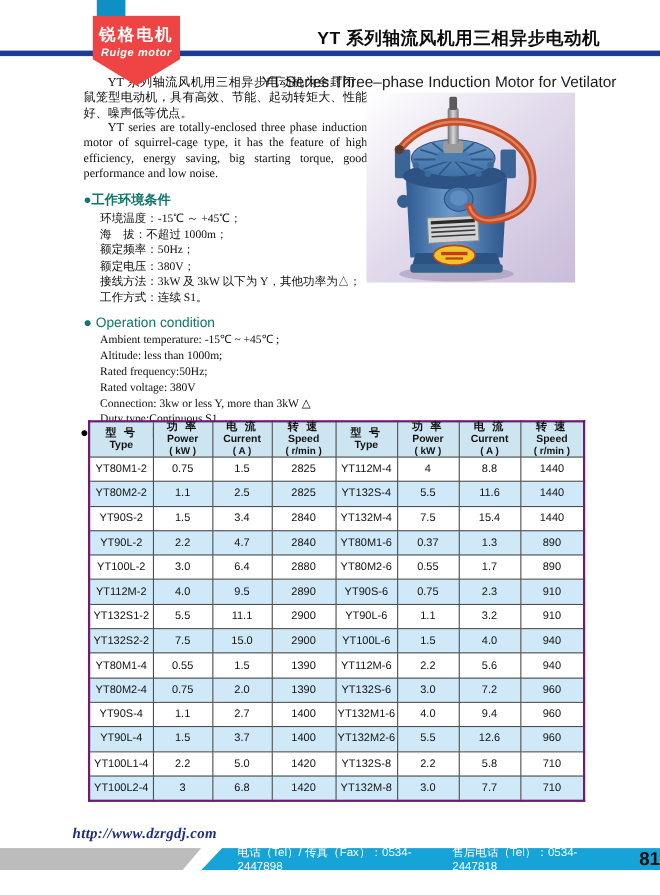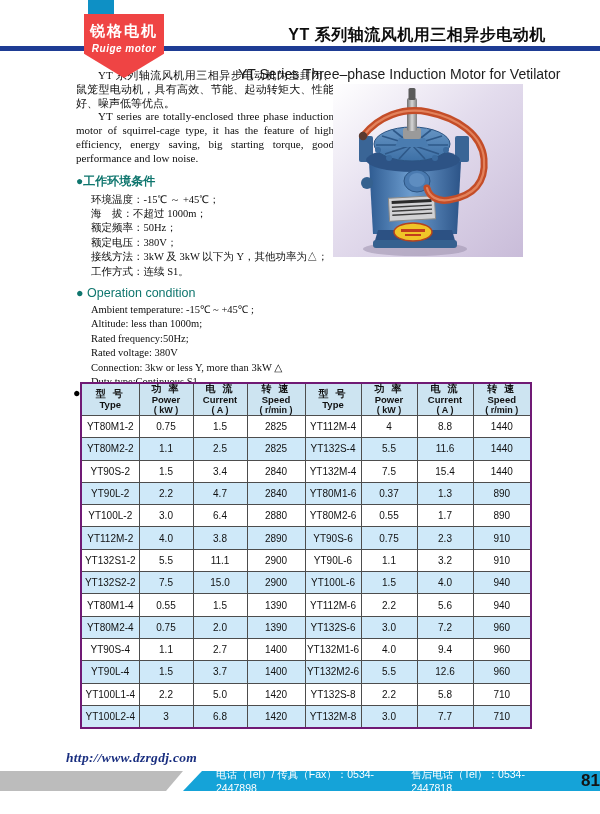--- a/index.html
+++ b/index.html
@@ -271,21 +271,21 @@
           <td>6.4</td>
           <td>2880</td>
           <td>YT80M2-6</td>
           <td>0.55</td>
           <td>1.7</td>
           <td>890</td>
         </tr>
         <tr>
           <td>YT112M-2</td>
           <td>4.0</td>
-          <td>3.8</td>
+          <td>9.5</td>
           <td>2890</td>
           <td>YT90S-6</td>
           <td>0.75</td>
           <td>2.3</td>
           <td>910</td>
         </tr>
         <tr>
           <td>YT132S1-2</td>
           <td>5.5</td>
           <td>11.1</td>

